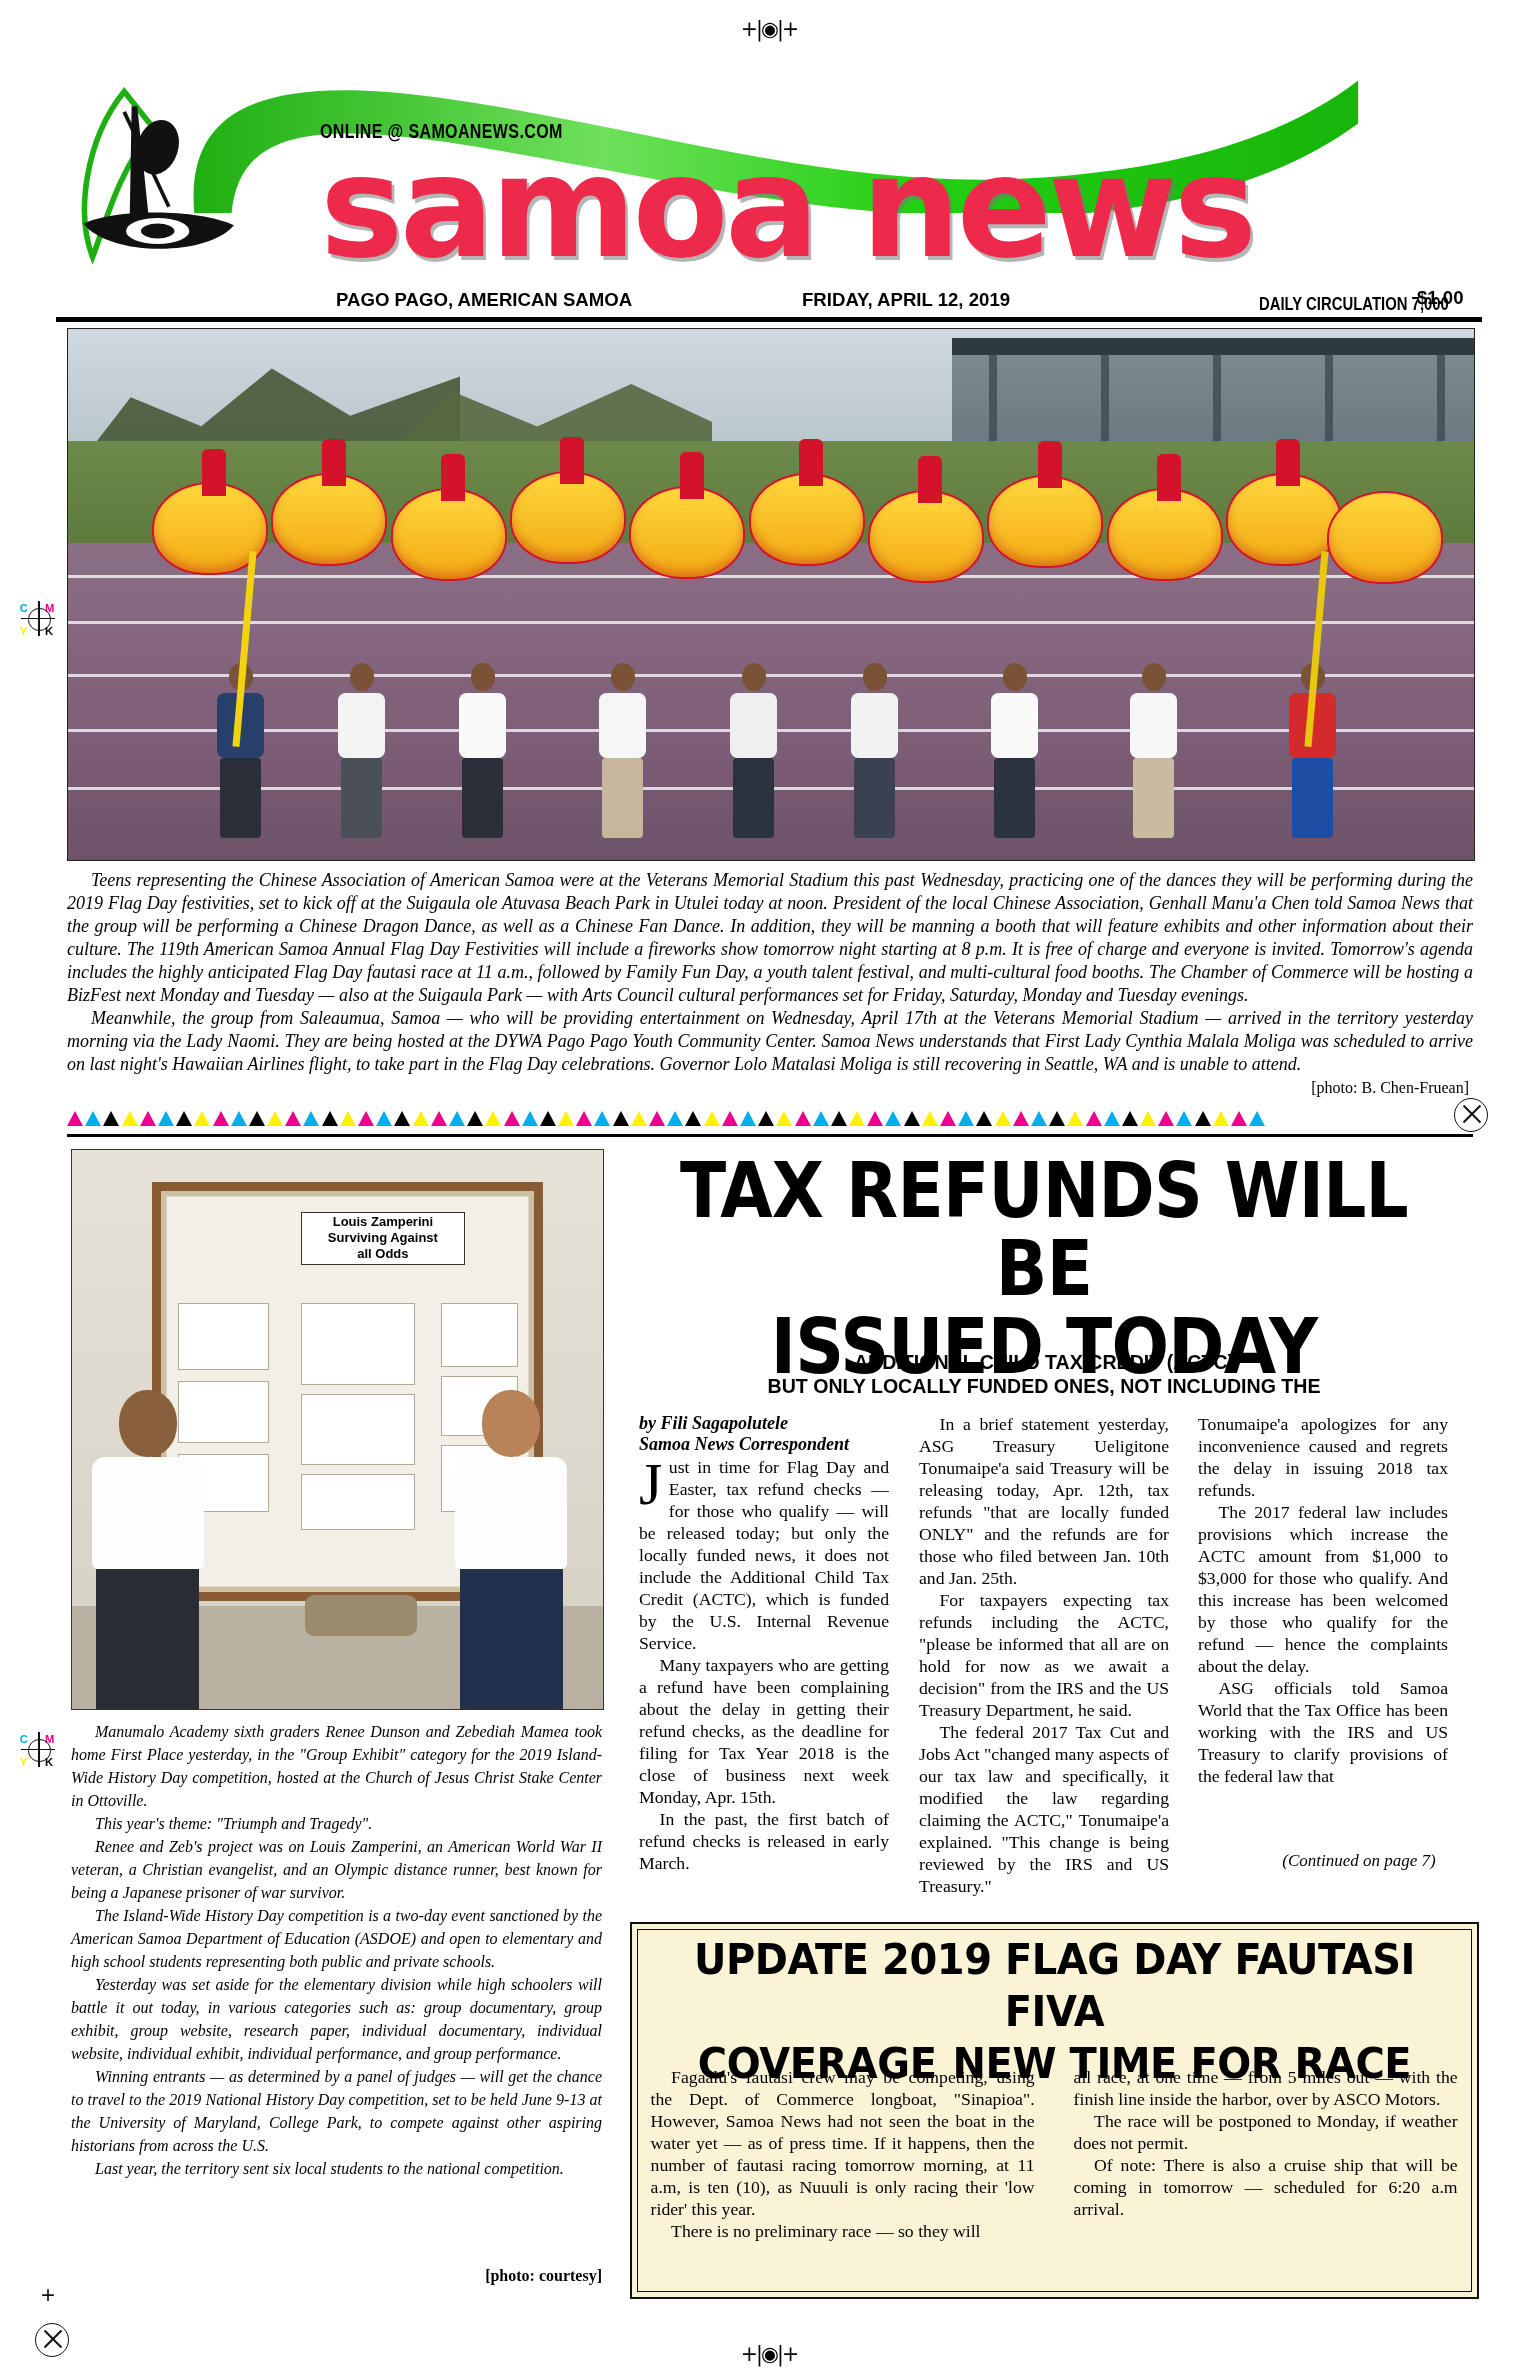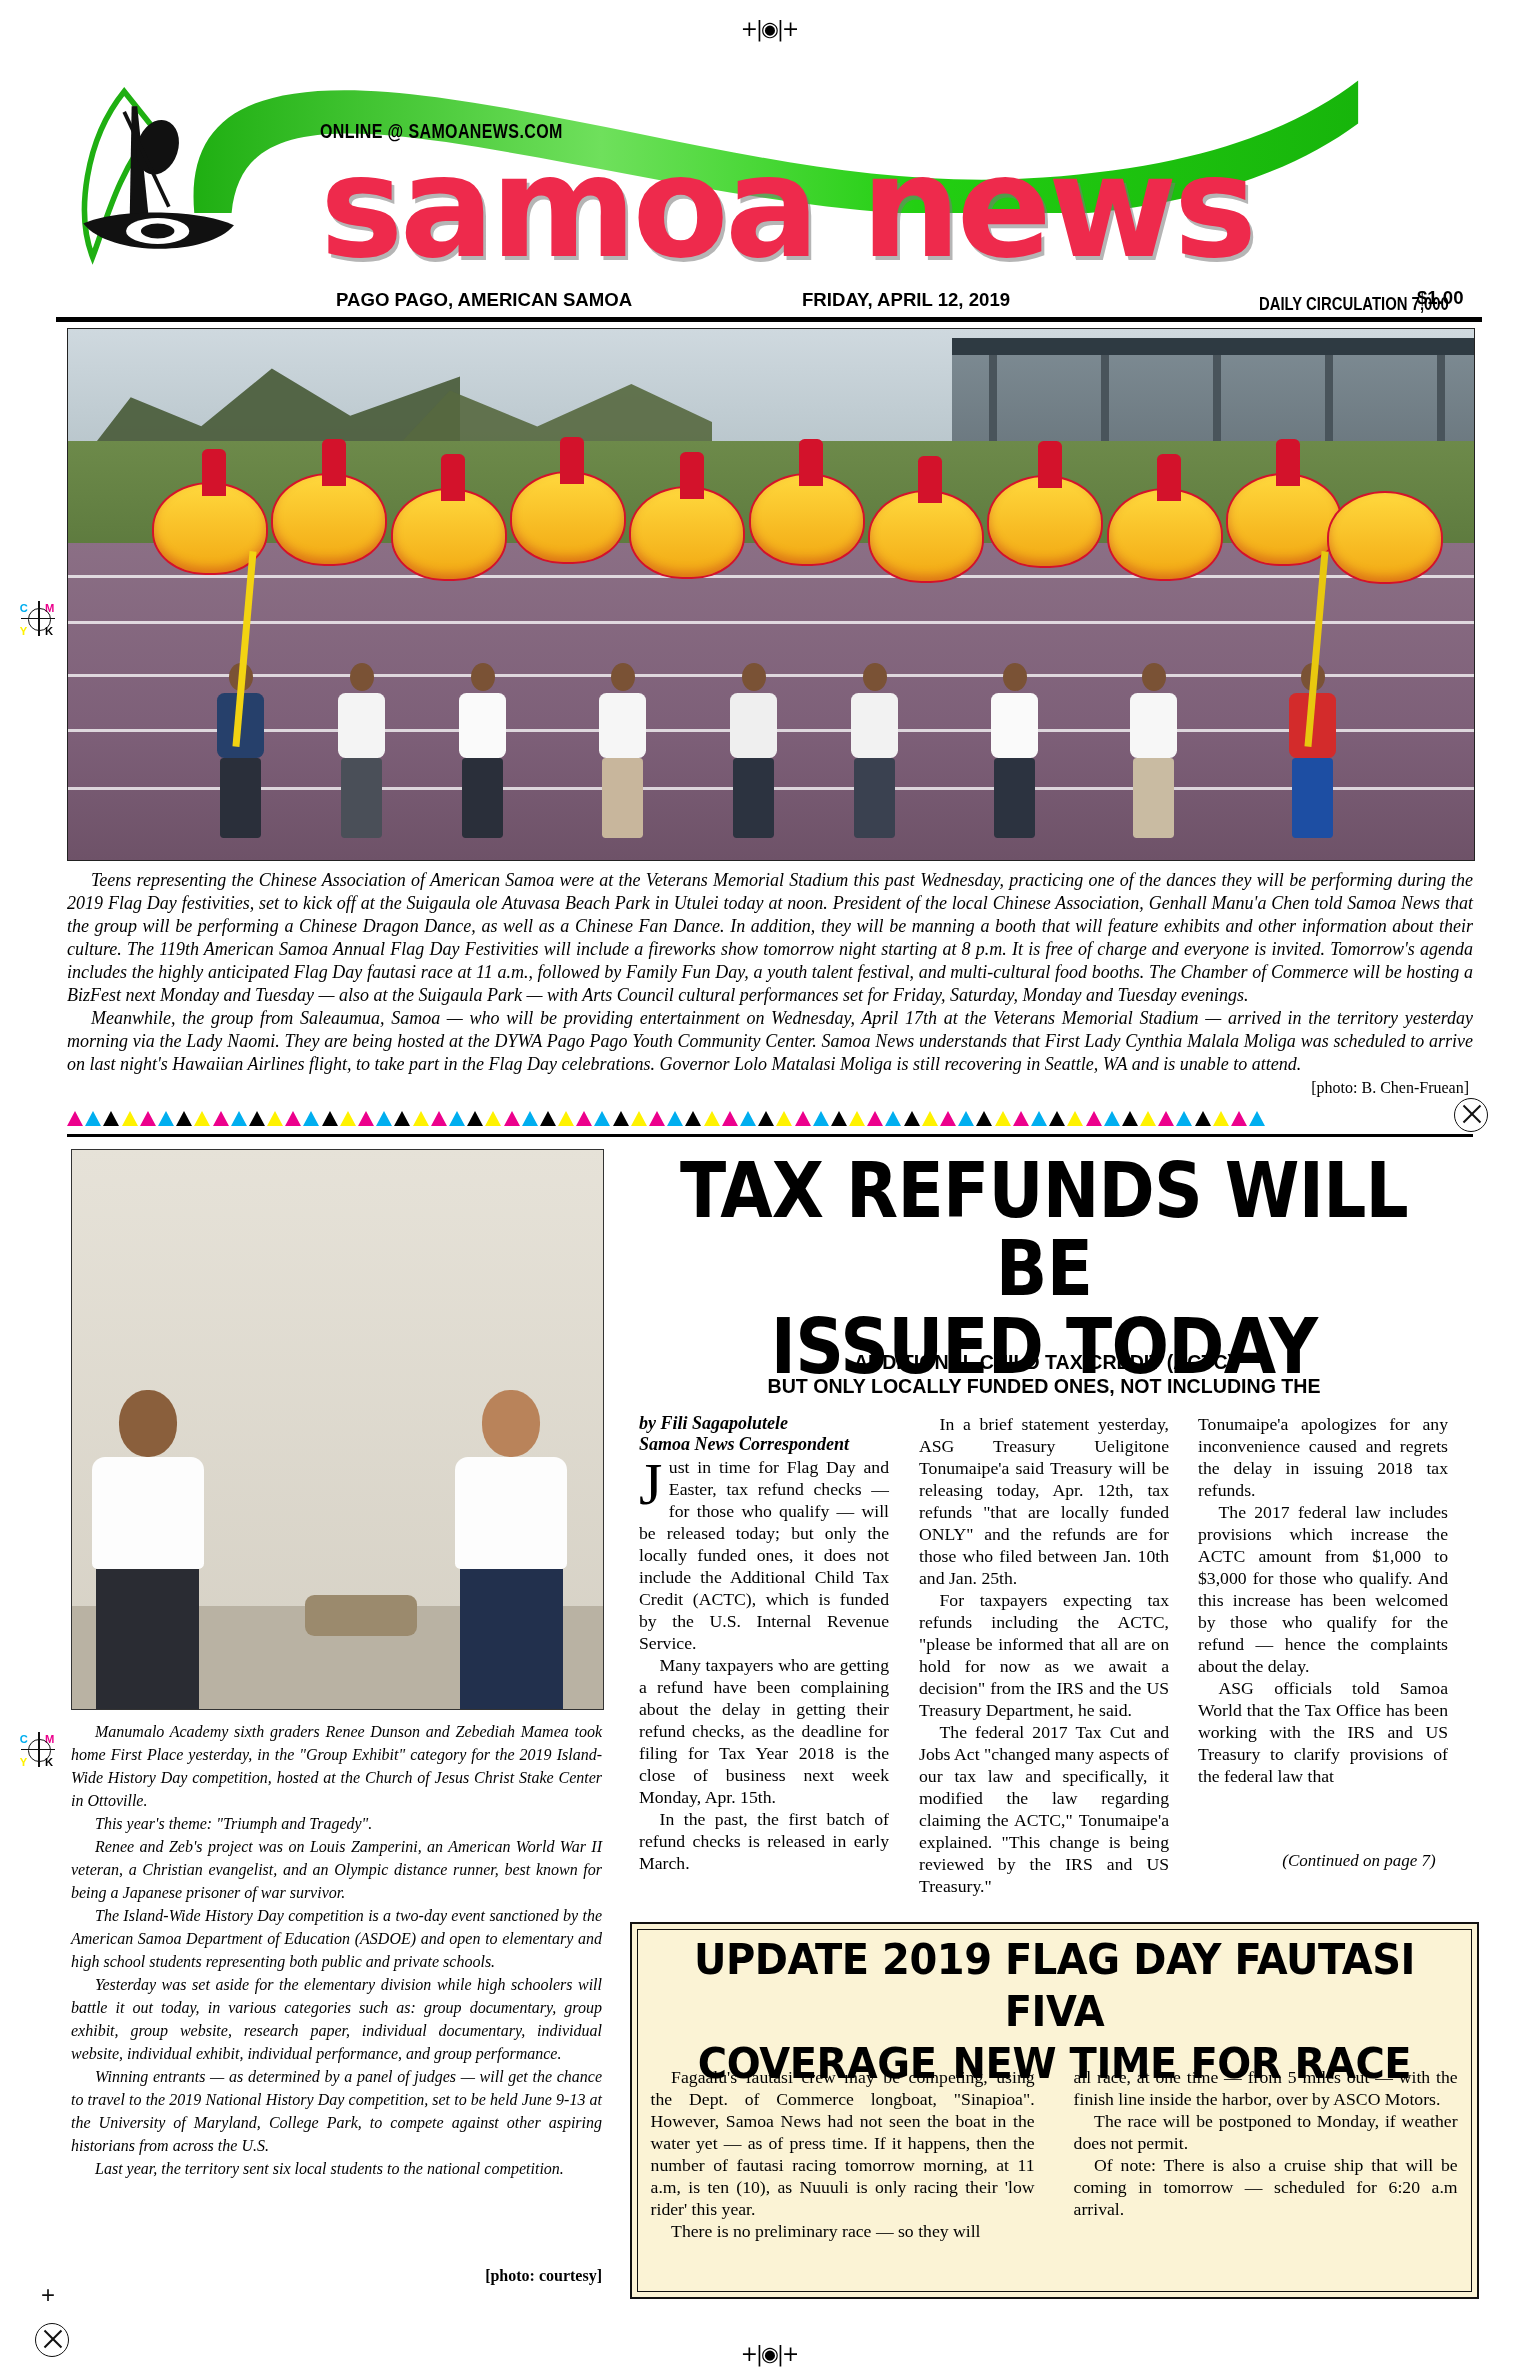--- a/index.html
+++ b/index.html
@@ -360,20 +360,36 @@
       <div class="tri" style="border-bottom-color: rgb(0, 174, 239);"></div>
       <div class="tri" style="border-bottom-color: rgb(0, 0, 0);"></div>
       <div class="tri" style="border-bottom-color: rgb(255, 242, 0);"></div>
       <div class="tri" style="border-bottom-color: rgb(236, 0, 140);"></div>
       <div class="tri" style="border-bottom-color: rgb(0, 174, 239);"></div>
     </div>
   <div class="rule-hair"></div>
 
   <div class="photo2">
     <div class="p2wall"></div>
+    <div class="p2board">
+      <div class="p2title">
+        <span>Louis Zamperini</span><br>
+        <span>Surviving Against</span><br>
+        <span>all Odds</span>
+      </div>
+      <div class="p2panel" style="left:17px;top:112px;width:89px;height:65px"></div>
+      <div class="p2panel" style="left:17px;top:190px;width:89px;height:60px"></div>
+      <div class="p2panel" style="left:17px;top:263px;width:89px;height:56px"></div>
+      <div class="p2panel" style="left:140px;top:112px;width:112px;height:80px"></div>
+      <div class="p2panel" style="left:140px;top:203px;width:112px;height:69px"></div>
+      <div class="p2panel" style="left:140px;top:283px;width:112px;height:54px"></div>
+      <div class="p2panel" style="left:280px;top:112px;width:75px;height:62px"></div>
+      <div class="p2panel" style="left:280px;top:185px;width:75px;height:58px"></div>
+      <div class="p2panel" style="left:280px;top:254px;width:75px;height:65px"></div>
+    </div>
     <div class="floor"></div>
     <div class="shoes"></div>
     <div class="p2kid" style="left:5.6px">
       <div class="hd"></div>
         <div class="sh"></div>
         <div class="bt" style="background:#2a2c33"></div>
       </div>
     <div class="p2kid" style="left:369px">
       <div class="hd" style="background:#b9835a"></div>
         <div class="sh"></div>
@@ -398,21 +414,21 @@
   </div>
   <div class="subhead">
     <div>ADDITIONAL CHILD TAX CREDIT (ACTC)</div>
     <div>BUT ONLY LOCALLY FUNDED ONES, NOT INCLUDING THE</div>
   </div>
 
   <div class="story">
     <div class="col c1">
       <p class="byline">by Fili Sagapolutele</p>
       <p class="byline">Samoa News Correspondent</p>
-      <p class="dropwrap" style="text-indent:0"><span class="dropcap">J</span><span>ust in time for Flag Day and Easter, tax refund checks — for those who qualify — will be released today; but only the locally funded ones, it does not include the Additional Child Tax Credit (ACTC), which is funded by the U.S. Internal Revenue Service.</span></p>
+      <p class="dropwrap" style="text-indent:0"><span class="dropcap">J</span><span>ust in time for Flag Day and Easter, tax refund checks — for those who qualify — will be released today; but only the locally funded news, it does not include the Additional Child Tax Credit (ACTC), which is funded by the U.S. Internal Revenue Service.</span></p>
       <p>Many taxpayers who are getting a refund have been complaining about the delay in getting their refund checks, as the deadline for filing for Tax Year 2018 is the close of business next week Monday, Apr. 15th.</p>
       <p>In the past, the first batch of refund checks is released in early March.</p>
     </div>
     <div class="col c2">
       <p>In a brief statement yesterday, ASG Treasury Ueligitone Tonumaipe'a said Treasury will be releasing today, Apr. 12th, tax refunds "that are locally funded ONLY" and the refunds are for those who filed between Jan. 10th and Jan. 25th.</p>
       <p>For taxpayers expecting tax refunds including the ACTC, "please be informed that all are on hold for now as we await a decision" from the IRS and the US Treasury Department, he said.</p>
       <p>The federal 2017 Tax Cut and Jobs Act "changed many aspects of our tax law and specifically, it modified the law regarding claiming the ACTC," Tonumaipe'a explained. "This change is being reviewed by the IRS and US Treasury."</p>
     </div>
     <div class="col c3">
       <p style="text-indent:0">Tonumaipe'a apologizes for any inconvenience caused and regrets the delay in issuing 2018 tax refunds.</p>

